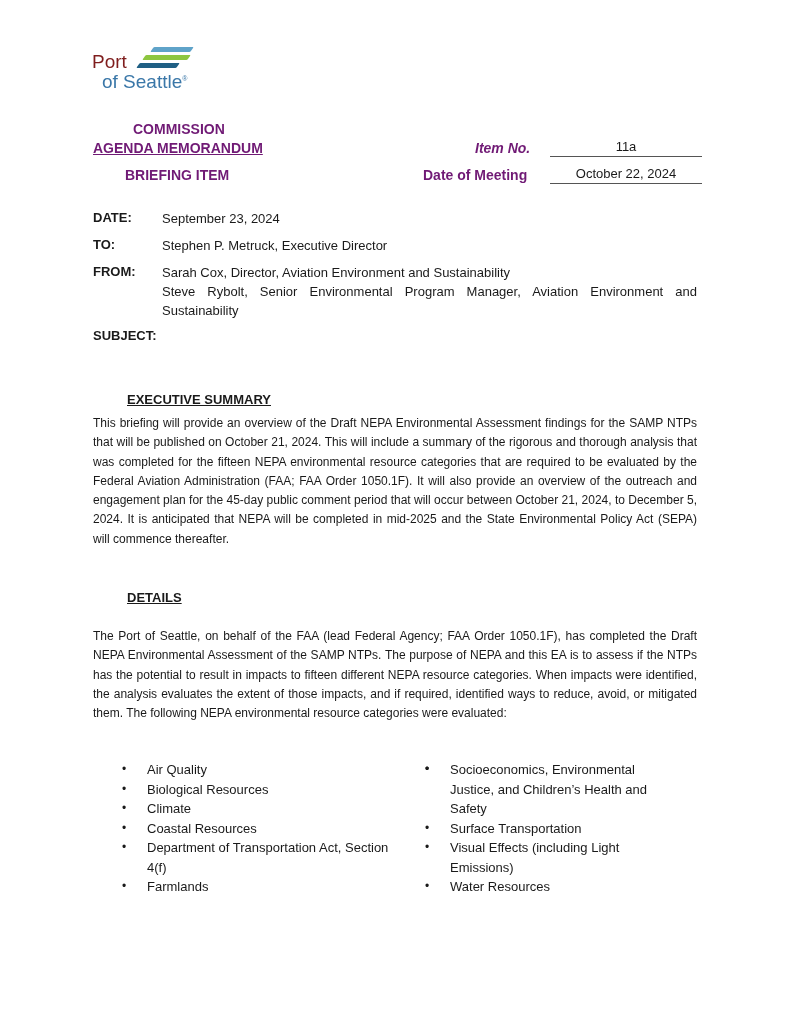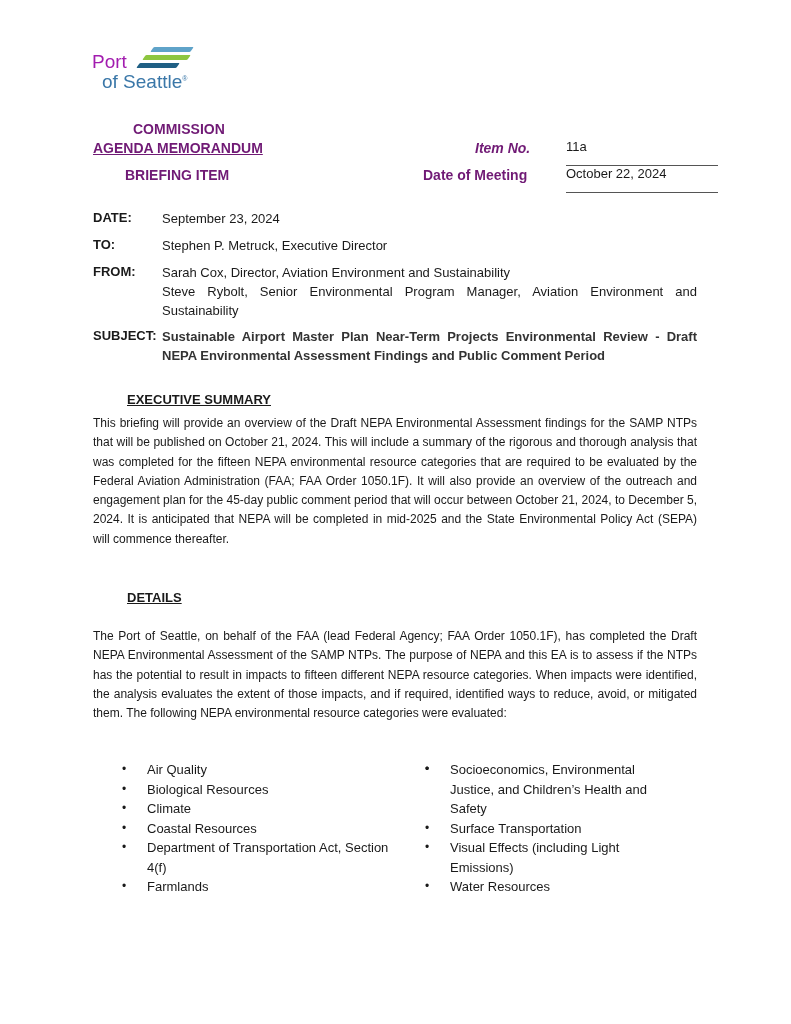--- a/index.html
+++ b/index.html
@@ -2,37 +2,37 @@
 <html><head>
 <meta charset="utf-8">
 <style>
   html, body { margin: 0; padding: 0; background: #ffffff; }
   body { width: 791px; height: 1024px; position: relative; overflow: hidden;
          font-family: "Liberation Sans", "DejaVu Sans", sans-serif; color: #1a1a1a; }
   .page { position: absolute; left: 0; top: 0; width: 791px; height: 1024px; }
 
   
   .logo { position: absolute; left: 92px; top: 44px; width: 110px; height: 52px; }
-  .logo-text1 { position: absolute; left: 0; top: 7px; font-size: 19px; color: #a21caf; letter-spacing: 0; }
+  .logo-text1 { position: absolute; left: 0; top: 7px; font-size: 19px; color: #7f1d1d; letter-spacing: 0; }
   .logo-text2 { position: absolute; left: 10px; top: 27px; font-size: 19px; color: #3a77a8; }
   .logo-dot { font-size: 7px; vertical-align: super; }
   .stripe { position: absolute; height: 5px; transform: skewX(-35deg); border-radius: 1px; }
   .stripe.s1 { left: 60px; top: 3px; width: 40px; background: #5fa3c9; }
   .stripe.s2 { left: 52px; top: 11px; width: 45px; background: #8dc63f; }
   .stripe.s3 { left: 46px; top: 19px; width: 40px; background: #1f5f84; }
 
   
   .hdr { position: absolute; font-weight: bold; font-size: 14px; color: #701a75; }
   .hdr-commission { left: 133px; top: 121px; }
   .hdr-agenda { left: 93px; top: 140px; text-decoration: underline; }
   .hdr-briefing { left: 125px; top: 167px; }
   .hdr-item-label { left: 475px; top: 140px; font-style: italic; }
   .hdr-date-label { left: 423px; top: 167px; }
-  .hdr-value { position: absolute; font-size: 13px; width: 152px; left: 566px;
-               border-bottom: 1px solid #555; padding-bottom: 11px; }
+  .hdr-value { position: absolute; font-size: 13px; text-align: center; width: 152px; left: 550px;
+               border-bottom: 1px solid #555; padding-bottom: 2px; }
   .hdr-item-value { top: 139px; }
   .hdr-date-value { top: 166px; }
 
   
   .field-label { position: absolute; left: 93px; font-weight: bold; font-size: 13px; }
   .field-value { position: absolute; left: 162px; width: 535px; font-size: 13px; line-height: 19px; text-align: justify; }
   .subject { font-weight: bold; color: #333; }
 
   
   .section-title { position: absolute; left: 93px; font-weight: bold; font-size: 13px; text-decoration: underline; margin-left: 34px; }
@@ -73,21 +73,20 @@
   <div class="field-label" style="top:237px">TO:</div>
   <div class="field-value" style="top:236px">Stephen P. Metruck, Executive Director</div>
 
   <div class="field-label" style="top:264px">FROM:</div>
   <div class="field-value" style="top:263px">
     <div>Sarah Cox, Director, Aviation Environment and Sustainability</div>
     <div>Steve Rybolt, Senior Environmental Program Manager, Aviation Environment and Sustainability</div>
   </div>
 
   <div class="field-label" style="top:328px">SUBJECT:</div>
-  <div class="field-value subject" style="top:327px">Sustainable Airport Master Plan Near-Term Projects Environmental Review - Draft NEPA Environmental Assessment Findings and Public Comment Period</div>
 
   <div class="section-title" style="top:392px">EXECUTIVE SUMMARY</div>
   <div class="para" style="top:414px">This briefing will provide an overview of the Draft NEPA Environmental Assessment findings for the SAMP NTPs that will be published on October 21, 2024. This will include a summary of the rigorous and thorough analysis that was completed for the fifteen NEPA environmental resource categories that are required to be evaluated by the Federal Aviation Administration (FAA; FAA Order 1050.1F). It will also provide an overview of the outreach and engagement plan for the 45-day public comment period that will occur between October 21, 2024, to December 5, 2024. It is anticipated that NEPA will be completed in mid-2025 and the State Environmental Policy Act (SEPA) will commence thereafter.</div>
 
   <div class="section-title" style="top:590px">DETAILS</div>
   <div class="para" style="top:627px">The Port of Seattle, on behalf of the FAA (lead Federal Agency; FAA Order 1050.1F), has completed the Draft NEPA Environmental Assessment of the SAMP NTPs. The purpose of NEPA and this EA is to assess if the NTPs has the potential to result in impacts to fifteen different NEPA resource categories. When impacts were identified, the analysis evaluates the extent of those impacts, and if required, identified ways to reduce, avoid, or mitigated them. The following NEPA environmental resource categories were evaluated:</div>
 
   <ul class="list list-left">
     <li><span class="bullet">•</span><span>Air Quality</span></li>
     <li><span class="bullet">•</span><span>Biological Resources</span></li>

